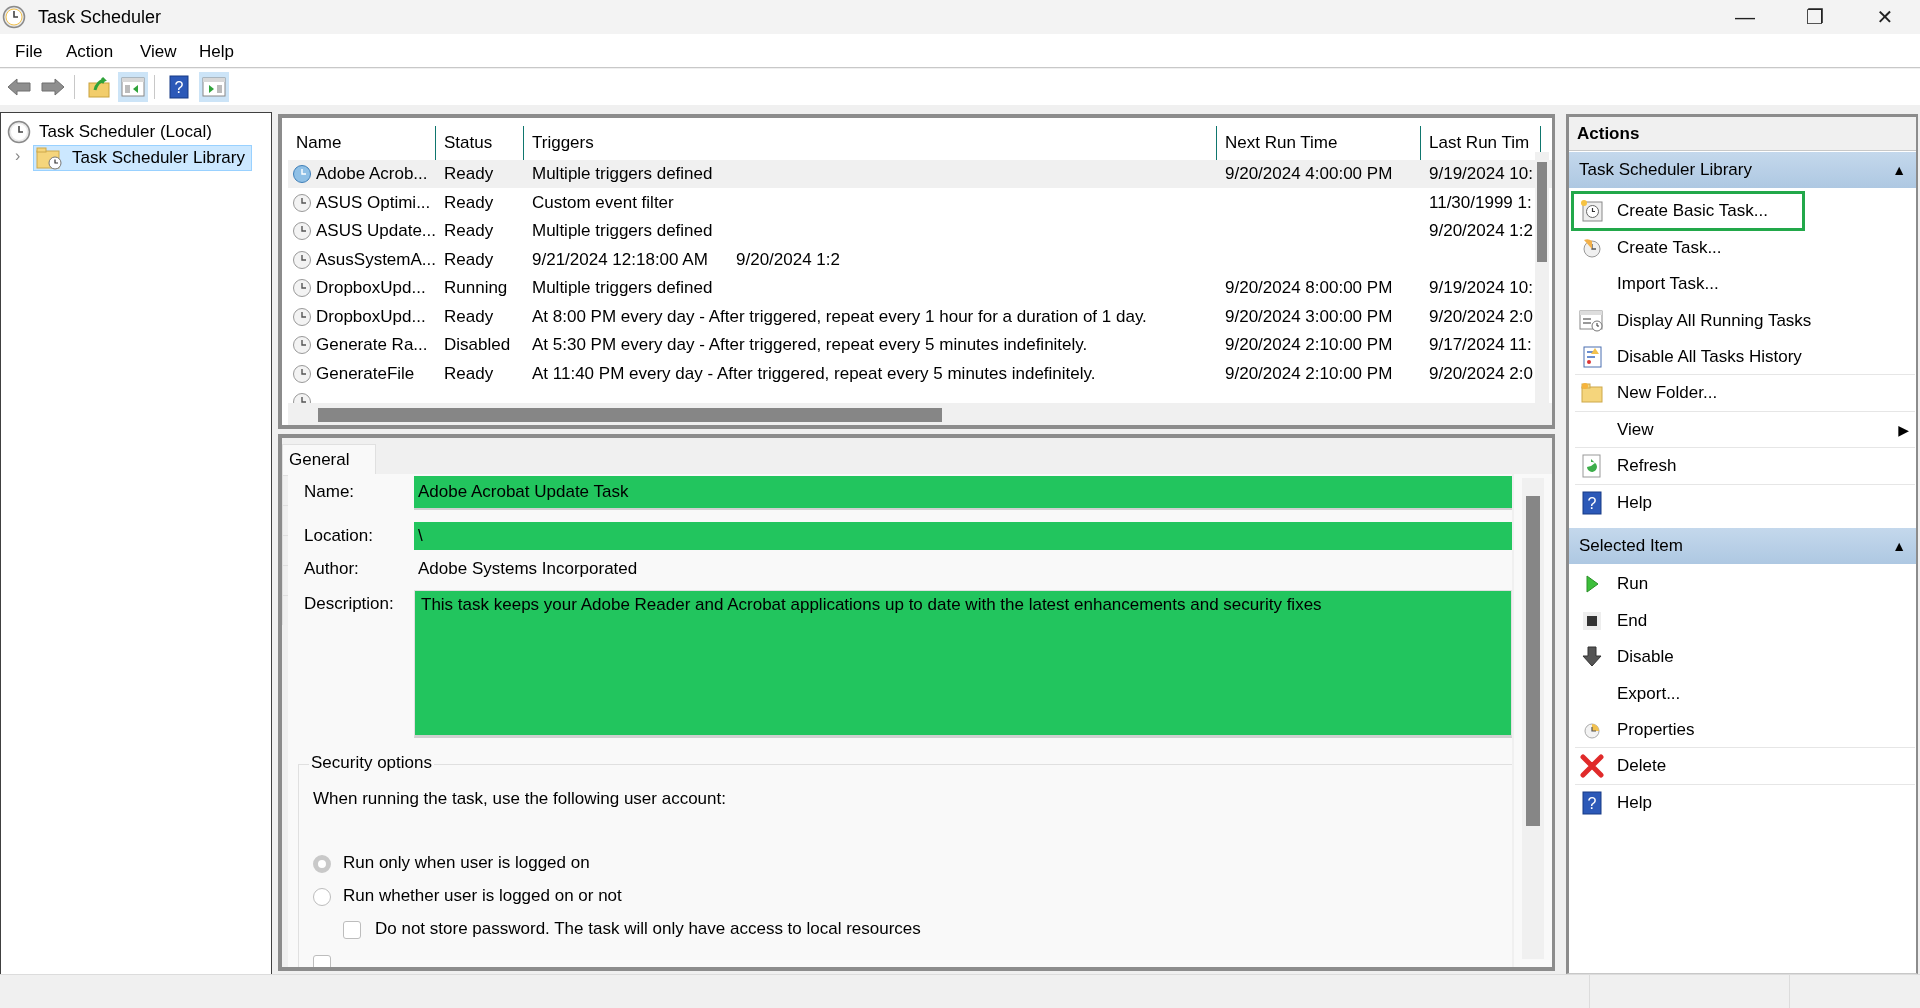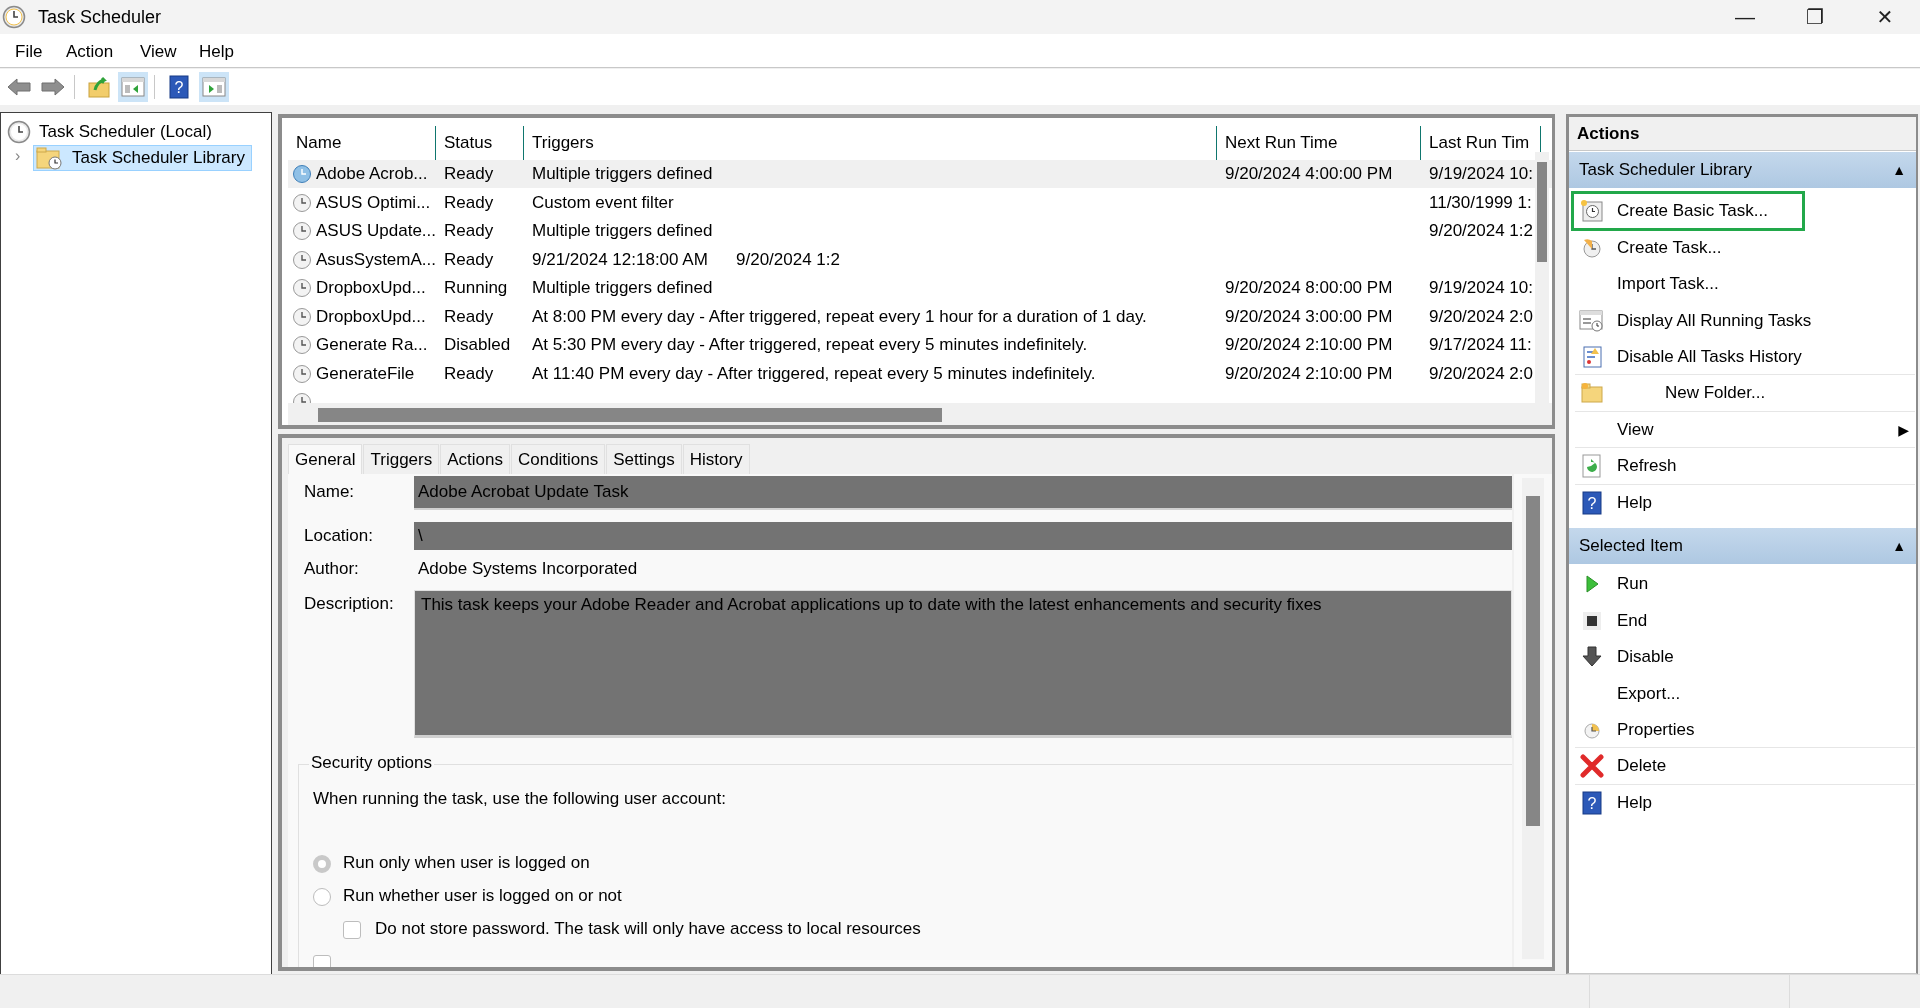--- a/index.html
+++ b/index.html
@@ -38,26 +38,26 @@
   .list-row .name-cell { display: flex; align-items: center; padding-left: 4px; }
   .clock-icon { width: 20px; height: 20px; margin-right: 4px; flex: none; }
   .w-name { width: 148px; } .w-status { width: 88px; } .w-trig { width: 693px; } .w-next { width: 204px; } .w-last { width: 120px; }
   #list-vscroll { right: 3px; top: 34px; width: 14px; height: 270px; background: #f0f0f0; }
   #list-vscroll .thumb { position: absolute; left: 2px; top: 10px; width: 10px; height: 100px; background: #868686; }
   #list-hscroll { left: 0; bottom: 0; width: 100%; height: 22px; background: #f0f0f0; }
   #list-hscroll .thumb { position: absolute; left: 30px; top: 5px; width: 624px; height: 14px; background: #868686; }
 
   
   #detailpane { left: 278px; top: 434px; width: 1277px; height: 537px; background: #f0f0f0; border: 4px solid #8c8c8c; border-right-width: 3px; }
-  .tabs { position: absolute; left: 6px; top: 6px; height: 30px; display: flex; }
+  .tabs { position: absolute; left: 0; top: 6px; height: 30px; display: flex; flex-direction: column; }
   .tab { height: 30px; padding: 0 6px; font-size: 17px; line-height: 30px; background: #f0f0f0; border: 1px solid #e0e0e0; border-bottom: none; margin-right: 1px; color: #000; }
   .tab.active { background: #f9f9f9; height: 32px; }
   .tab-body { position: absolute; left: 6px; top: 36px; right: 40px; bottom: 0; background: #f9f9f9; overflow: hidden; }
   .lbl { position: absolute; font-size: 17px; }
-  .field { position: absolute; font-size: 17px; background: #737373; padding-left: 4px; }
+  .field { position: absolute; font-size: 17px; background: #22c55e; padding-left: 4px; }
   .field.name { border-bottom: 2px solid #d0d0d0; }
   .field.desc { border: 1px solid #e0e0e0; border-bottom: 3px solid #d0d0d0; padding: 4px 6px; }
   .groupbox { position: absolute; border: 1px solid #e0e0e0; }
   .group-title { position: absolute; left: 10px; top: -12px; background: #f9f9f9; padding: 0 2px; font-size: 17px; }
   .radio { width: 18px; height: 18px; border-radius: 50%; border: 1px solid #bdbdbd; background: #fff; position: absolute; }
   .radio.checked { background: #fff; border: 5px solid #c9c9c9; }
   .checkbox { width: 18px; height: 18px; border: 1px solid #bdbdbd; border-radius: 3px; background: #fff; position: absolute; }
   #detail-vscroll { right: 0; top: 36px; width: 38px; bottom: 0; background: #f9f9f9; }
   #detail-vscroll .track { position: absolute; left: 8px; top: 4px; width: 22px; bottom: 8px; background: #f0f0f0; }
   #detail-vscroll .thumb { position: absolute; left: 4px; top: 18px; width: 14px; height: 330px; background: #868686; }
@@ -392,21 +392,21 @@
           <svg width="24" height="24" viewBox="0 0 24 24">
             <rect x="4" y="2" width="17" height="20" fill="#fff" stroke="#4a6fb0"></rect>
             <rect x="7" y="6" width="8" height="2" fill="#6b8ed0"></rect>
             <rect x="7" y="11" width="8" height="2" fill="#6b8ed0"></rect>
             <circle cx="9" cy="17" r="2" fill="#d33"></circle>
             <path d="M15 3 L19 9 H11 Z" fill="#f2c14e"></path>
           </svg>
         </span>
         <span>Disable All Tasks History</span>
       </div>
-      <div class="ap-item sep" style="top: 258.5px; gap: 48px;">
+      <div class="ap-item sep" style="top: 258.5px;">
         <span class="icon">
           <svg width="24" height="22" viewBox="0 0 24 22">
             <rect x="2" y="5" width="20" height="15" fill="#f5d57c" stroke="#cda84a"></rect>
             <rect x="2" y="2" width="8" height="4" fill="#f5d57c" stroke="#cda84a"></rect>
             <circle cx="5" cy="4" r="3" fill="#f6b43c"></circle>
           </svg>
         </span>
         <span>New Folder...</span>
       </div>
       <div class="ap-item sep" style="top: 295px;">

